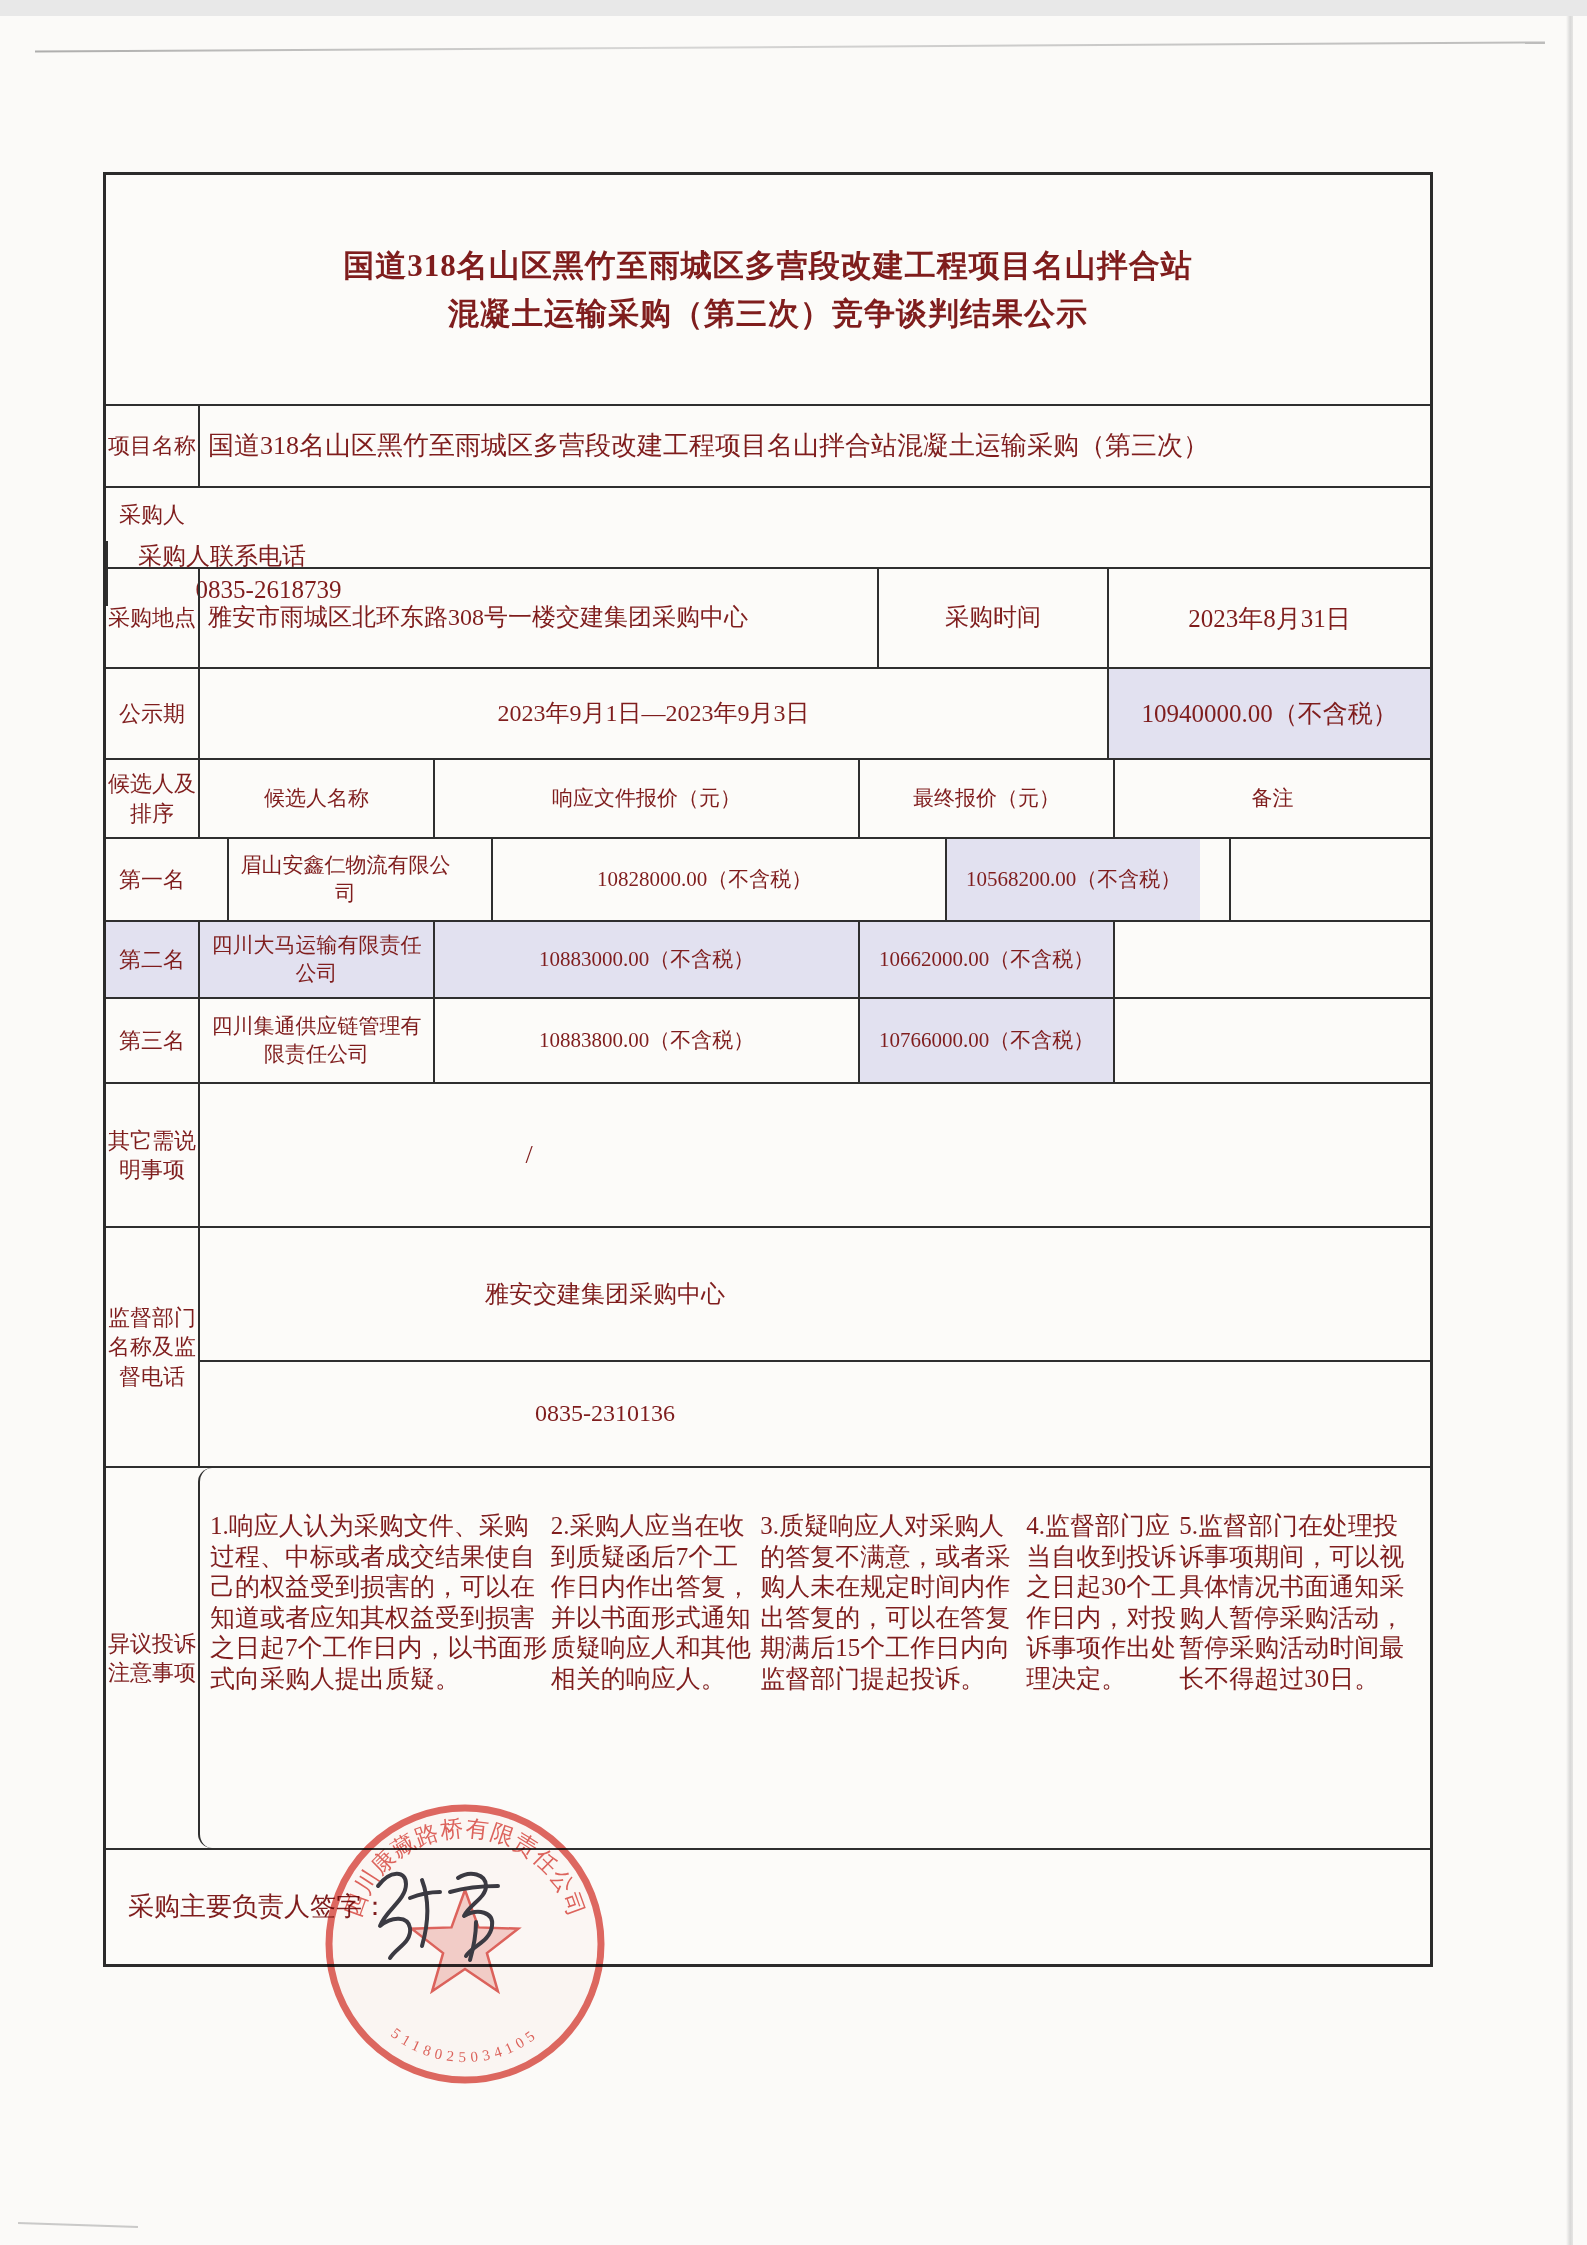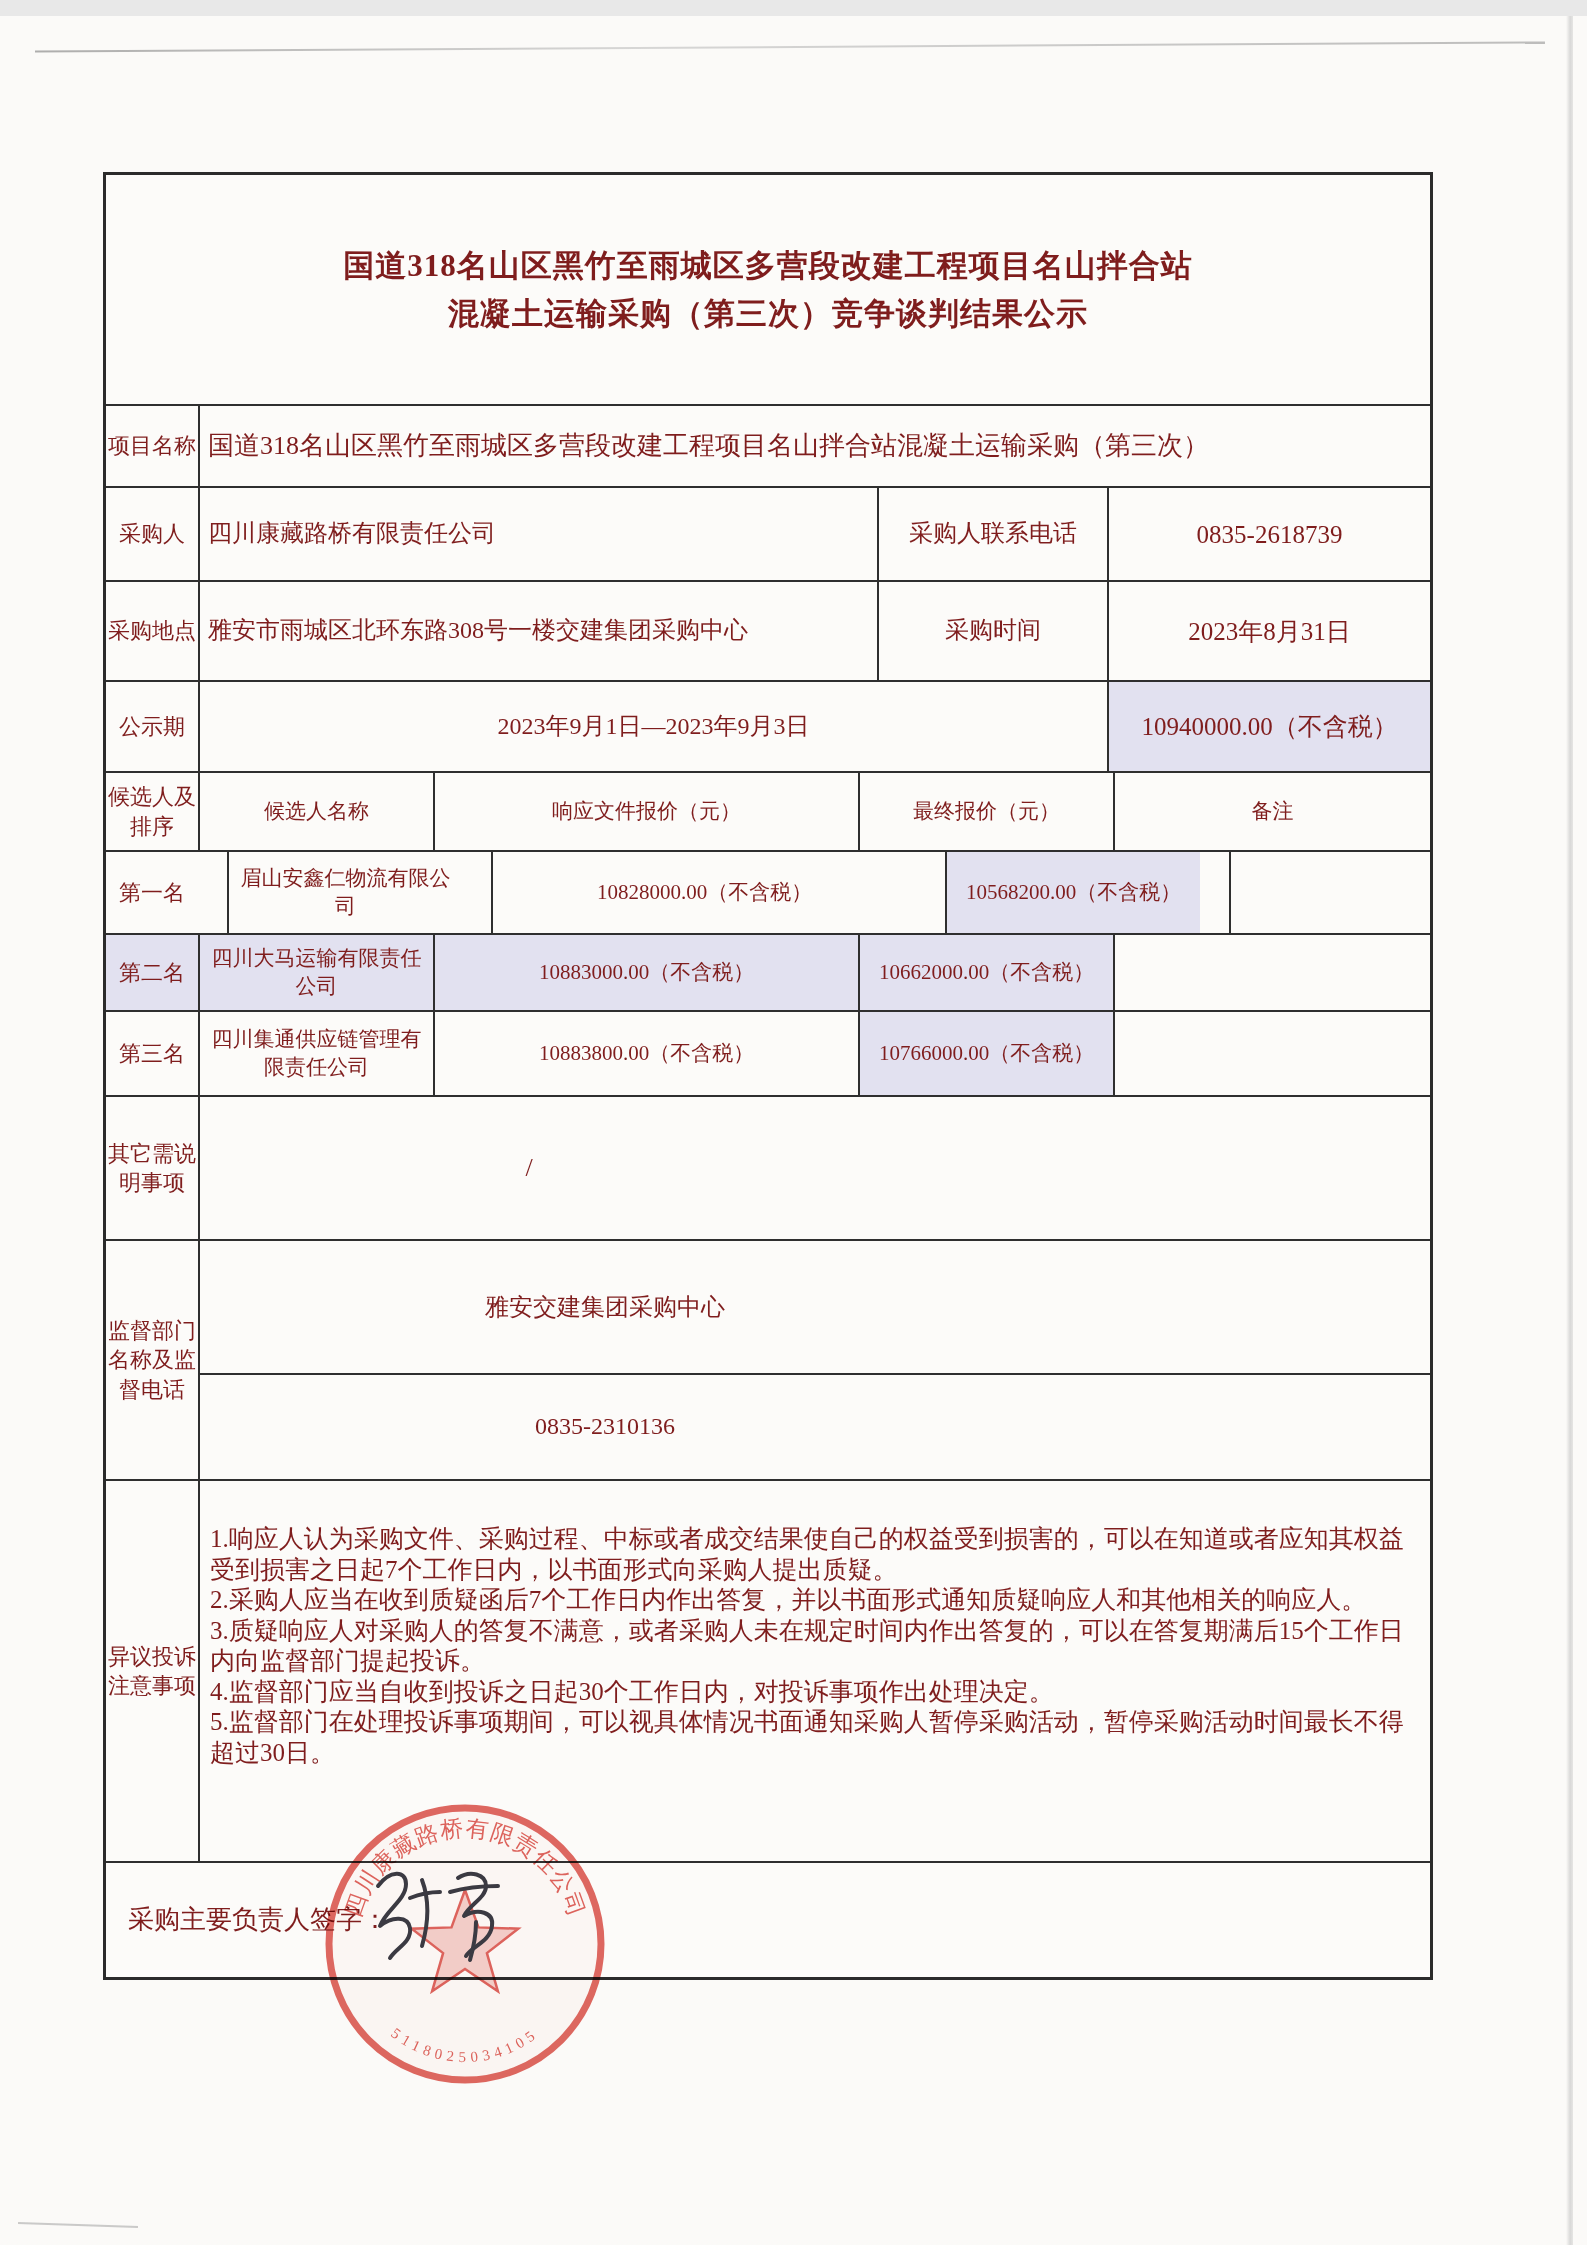--- a/index.html
+++ b/index.html
@@ -34,21 +34,21 @@
   .title-block{height:229px;display:flex;flex-direction:column;align-items:center;justify-content:center;}
   .title-line{font-size:31px;font-weight:700;line-height:48px;letter-spacing:1px;}
 
   .c-label{width:92px;font-size:22px;padding:12px 1px;flex-shrink:0;}
   .c-content{flex:1;font-size:24px;padding:0 8px;}
   .c-rlabel{width:230px;font-size:24px;flex-shrink:0;}
   .c-rvalue{width:323px;font-size:25px;flex-shrink:0;}
 
   .r-project{height:82px;}
   .r-project .c-content{font-size:26px;}
-  .r-purchaser{height:94px;}
+  .r-purchaser{height:81px;flex-direction:column;}
   .r-location{height:100px;}
   .r-publicity{height:91px;}
   .r-publicity .c-content{justify-content:center;text-align:center;}
 
   .r-cand{height:83px;gap:29px;}
   .r-cand2{height:77px;}
   .r-cand3{height:85px;}
   .r-candhead{height:79px;}
   .cand{font-size:21px;}
   .c-name{width:235px;padding:0 3px;flex-shrink:0;}
@@ -62,22 +62,22 @@
   .slash-cell{font-size:26px;padding-right:580px;}
 
   .r-superv{height:240px;padding:0;}
   .superv-right{flex:1;display:flex;flex-direction:column;}
   .superv-sub{box-sizing:border-box;display:flex;align-items:center;justify-content:center;
               font-size:24px;padding-right:420px;}
   .superv-sub1{height:136px;}
   .superv-sub2{height:110px;border-top:2px solid #2f2f2f;}
 
   .r-notice{height:382px;}
-  .notice-cell{flex-direction:column;align-items:flex-start;justify-content:flex-start;
-               padding:43px 12px 0 10px;text-align:left;}
+  .notice-cell{flex-direction:row;align-items:flex-start;justify-content:flex-start;
+               padding:43px 12px 0 10px;text-align:left;border-radius:14px;}
   .notice-line{font-size:25px;line-height:30.5px;}
 
   .r-sign{height:116px;}
   .sign-cell{width:100%;justify-content:flex-start;text-align:left;
              padding-left:22px;font-size:26px;}
 
   
   .stamp-wrap{position:absolute;left:290px;top:1778px;width:340px;height:320px;
               mix-blend-mode:multiply;opacity:.92;}
   .stamp-wrap svg{display:block;}

